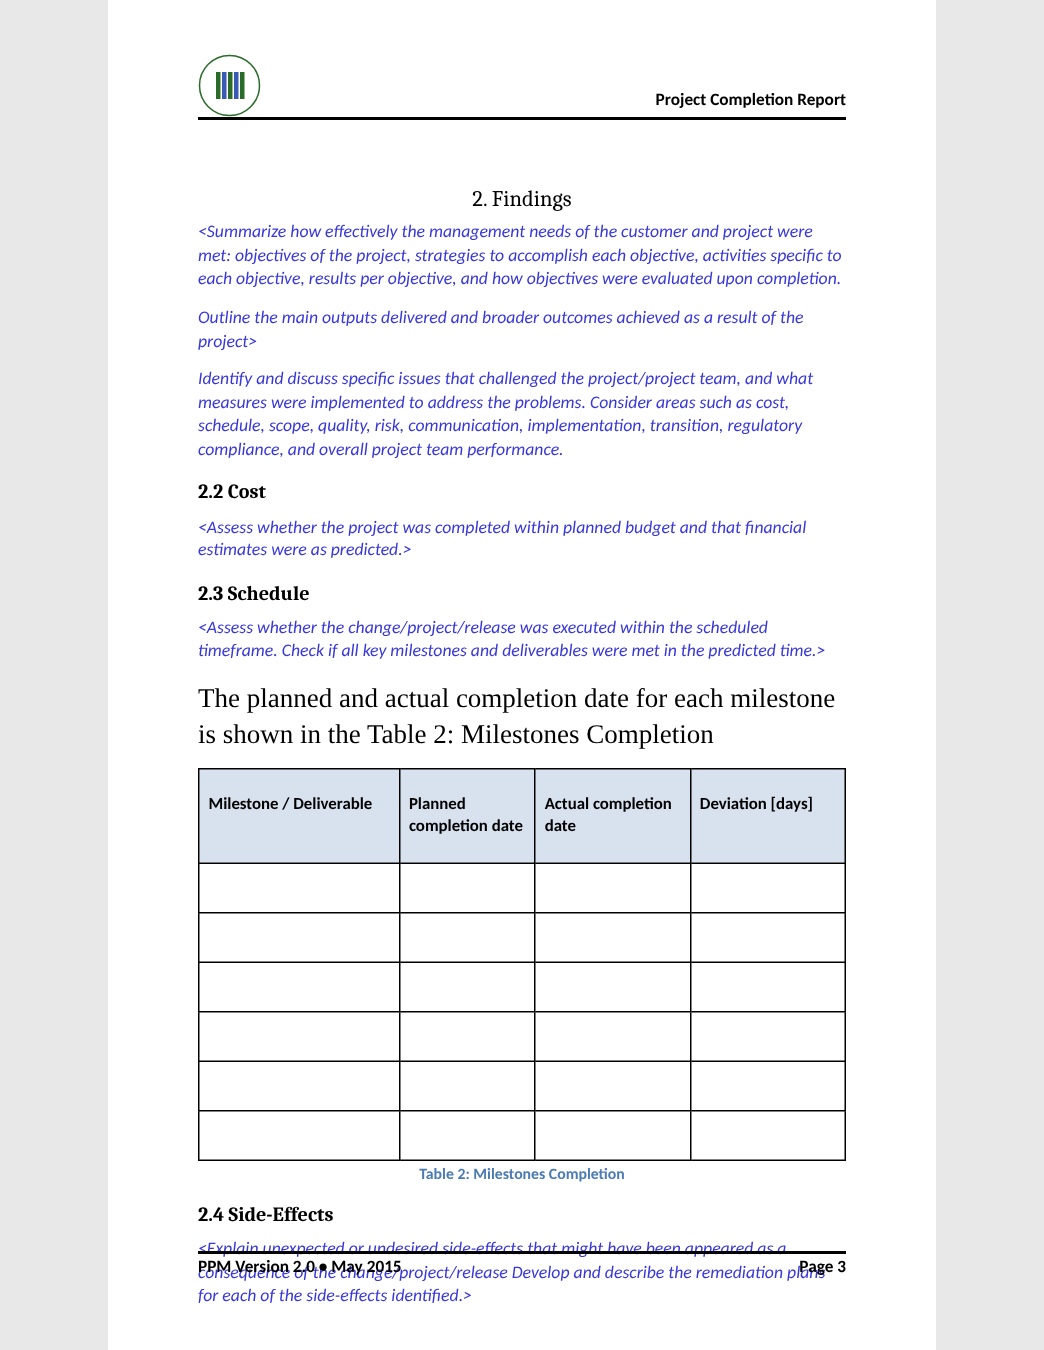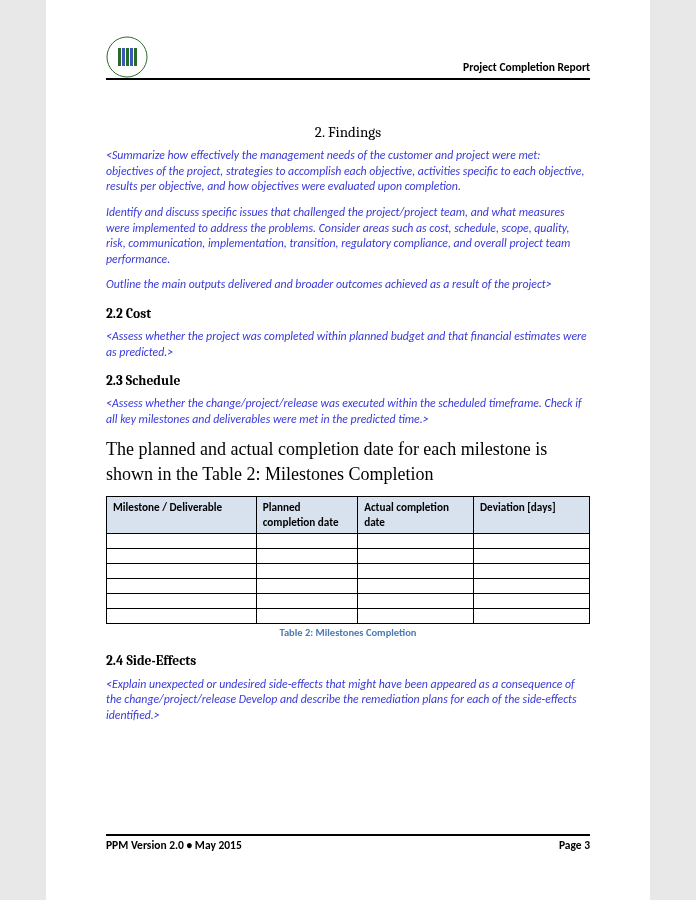--- a/index.html
+++ b/index.html
@@ -4,21 +4,21 @@
 <style>
   * { box-sizing: border-box; margin: 0; padding: 0; }
   body {
     background: #e8e8e8;
     font-family: Cambria, Georgia, serif;
     display: flex;
     justify-content: center;
     padding: 0;
   }
   .page {
-    width: 604px;
+    width: 552px;
     height: 900px;
     background: #fff;
     position: relative;
     padding: 36px 60px 50px 60px;
     font-size: 11.3px;
     color: #000;
     line-height: 1.35;
   }
   .header-row {
     display: flex;
@@ -68,21 +68,21 @@
   }
   table.milestone {
     width: 100%;
     border-collapse: collapse;
     margin-top: 4px;
     font-family: Calibri, Arial, sans-serif;
     font-size: 11.2px;
   }
   table.milestone th, table.milestone td {
     border: 1px solid #000;
-    padding: 3px 6px;
+    padding: 16px 6px;
     text-align: left;
     vertical-align: top;
   }
   table.milestone th {
     background: #d8e2ef;
     font-weight: bold;
     height: 30px;
   }
   table.milestone td { height: 15px; }
   .table-caption {
@@ -127,22 +127,22 @@
         <rect x="24" y="12" width="3" height="18" fill="#3a5bb5"></rect>
         <rect x="28" y="12" width="3" height="18" fill="#2a6b2a"></rect>
       </svg>
     </div>
     <div class="header-label">Project Completion Report</div>
   </div>
 
   <h1 class="main">2.  Findings</h1>
 
   <p class="guide">&lt;Summarize how effectively the management needs of the customer and project were met: objectives of the project, strategies to accomplish each objective, activities specific to each objective, results per objective, and how objectives were evaluated upon completion.</p>
+  <p class="guide">Outline the main outputs delivered and broader outcomes achieved as a result of the project&gt;</p>
   <p class="guide"> Identify and discuss specific issues that challenged the project/project team, and what measures were implemented to address the problems. Consider areas such as cost, schedule, scope, quality, risk, communication, implementation, transition, regulatory compliance, and overall project team performance.</p>
-  <p class="guide">Outline the main outputs delivered and broader outcomes achieved as a result of the project&gt;</p>
 
   <h2 class="sub">2.2 Cost</h2>
   <p class="guide">&lt;Assess whether the project was completed within planned budget and that financial estimates were as predicted.&gt;</p>
 
   <h2 class="sub">2.3 Schedule</h2>
   <p class="guide">&lt;Assess whether the change/project/release was executed within the scheduled timeframe. Check if all key milestones and deliverables were met in the predicted time.&gt;</p>
   <p class="body-text">The planned and actual completion date for each milestone is shown in the Table 2: Milestones Completion</p>
 
   <table class="milestone">
     <thead>

